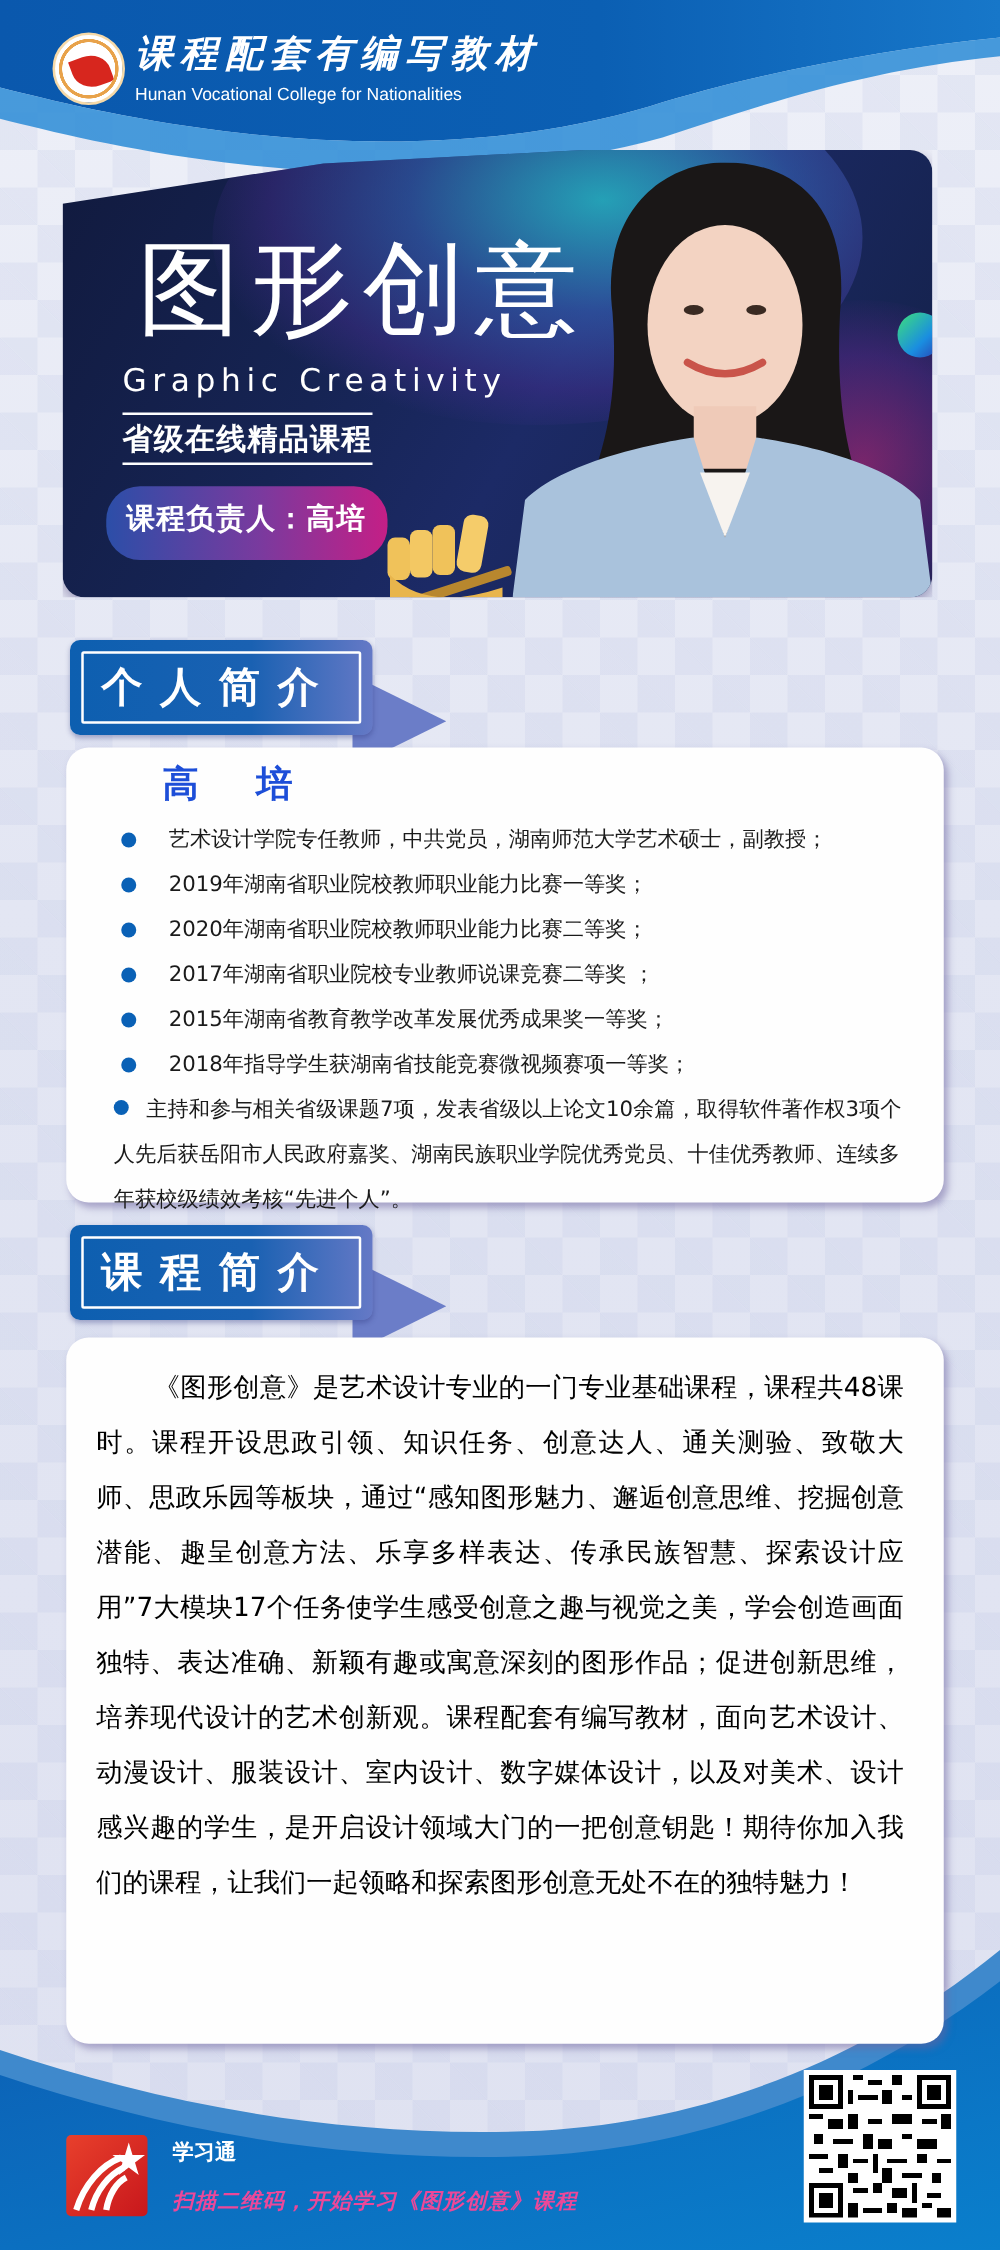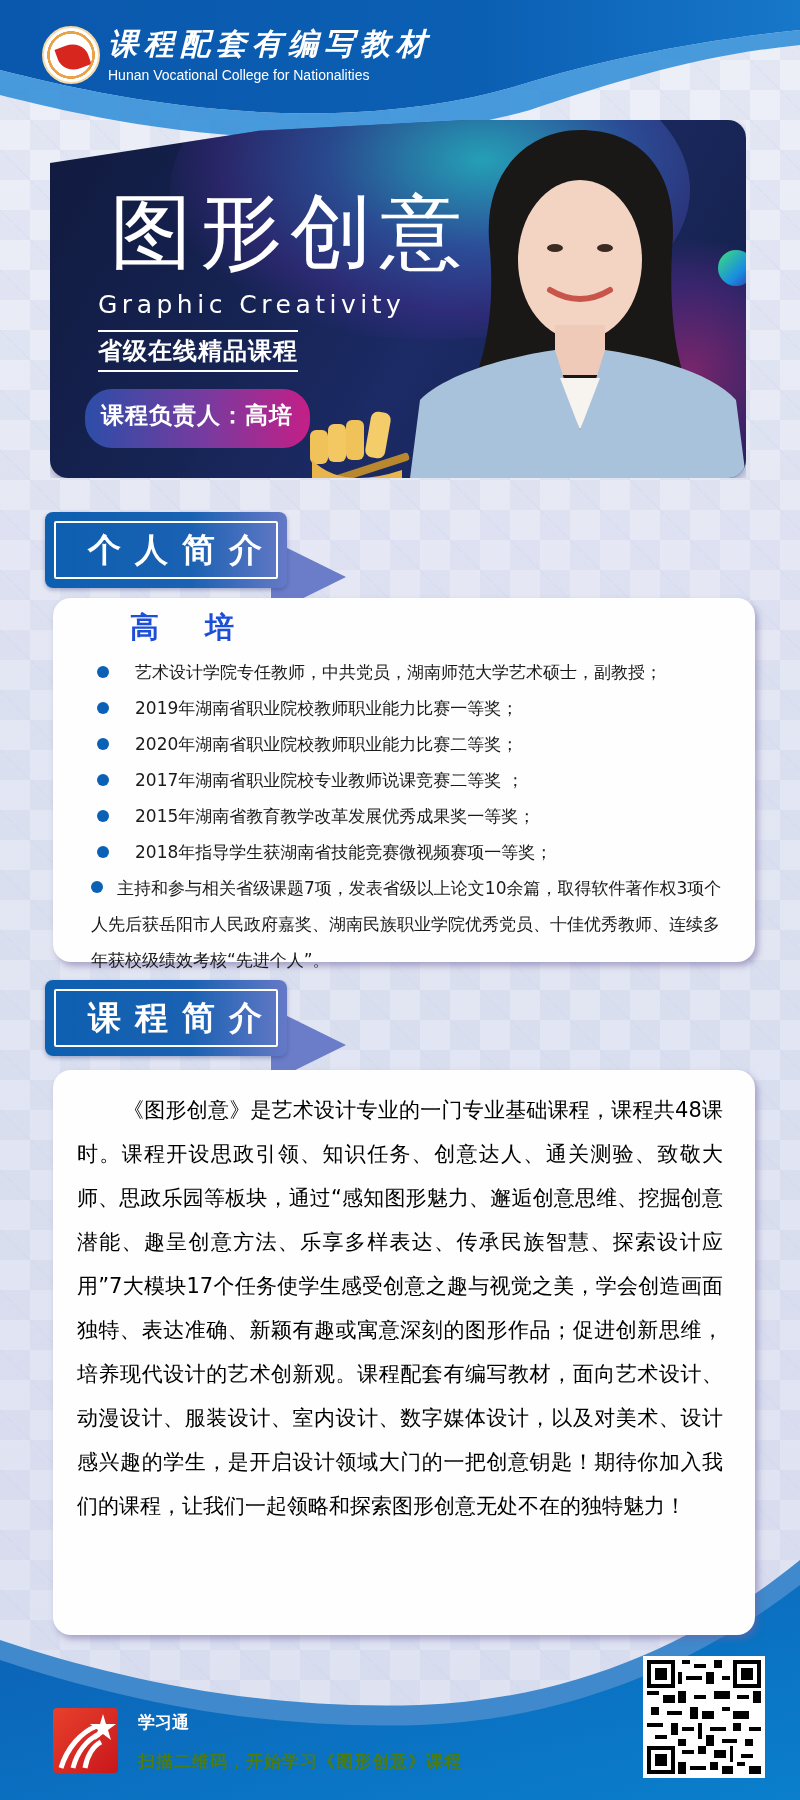--- a/index.html
+++ b/index.html
@@ -52,21 +52,21 @@
   .banner-title { position: absolute; left: 44px; top: 64px; color: #fff; font-family: "DejaVu Serif", "Liberation Serif", serif; font-size: 82px; letter-spacing: 8px; line-height: 96px; font-weight: normal; margin-left: 16px; }
   .banner-subtitle { position: absolute; left: 48px; top: 170px; color: #fff; font-family: "DejaVu Sans", sans-serif; font-size: 25px; letter-spacing: 4.5px; line-height: 30px; }
   .banner-tag { position: absolute; left: 48px; top: 210px; color: #fff; font-size: 24px; font-weight: bold; line-height: 28px; padding: 5px 0; border-top: 2px solid #fff; border-bottom: 2px solid #fff; letter-spacing: 1px; }
   .banner-pill { position: absolute; left: 35px; top: 269px; height: 59px; width: 225px; border-radius: 27px;
     background: linear-gradient(90deg, #2c4ea8 0%, #7a3a9e 55%, #c41f86 100%);
     color: #fff; font-size: 23px; font-weight: bold; line-height: 53px; padding-left: 16px; letter-spacing: 1px; }
   .banner-hand { position: absolute; left: 232px; top: 290px; width: 130px; height: 80px; }
   .portrait { position: absolute; left: 360px; top: 10px; width: 336px; height: 348px; }
 
   
-  .section-label { position: absolute; left: 45px; width: 242px; height: 76px; text-align: right; }
+  .section-label { position: absolute; left: 56px; width: 242px; height: 76px; }
   .section-label .box {
     position: absolute; left: 0; top: 0; width: 242px; height: 76px; border-radius: 8px;
     background: linear-gradient(90deg, #0d5fb0 0%, #1a61b2 60%, #6579c6 100%);
     box-shadow: 0 2px 4px rgba(40,50,120,0.35);
   }
   .section-label .inner {
     position: absolute; left: 9px; top: 9px; width: 224px; height: 58px;
     border: 2px solid #ffffff; border-radius: 2px;
     color: #fff; font-size: 33px; font-weight: bold; letter-spacing: 14px;
     line-height: 54px; padding-left: 14px;
@@ -88,21 +88,21 @@
   .profile-long .dot { display: inline-block; width: 12px; height: 12px; border-radius: 50%; background: #0a61b6; margin-left: 0; margin-right: 14px; vertical-align: 1px; }
 
   .card-course { top: 1070px; height: 565px; }
   .course-text { position: absolute; left: 24px; top: 18px; width: 646px; font-size: 21px; line-height: 44px; color: #000000; text-indent: 46px; text-align: justify; }
 
   
   .footer-wave { position: absolute; left: 0; top: 1540px; width: 800px; height: 260px; }
   .app-logo { position: absolute; left: 53px; top: 1708px; width: 65px; height: 65px; border-radius: 4px;
     background: linear-gradient(135deg, #e8402c, #c8171c); overflow: hidden; }
   .app-name { position: absolute; left: 138px; top: 1710px; color: #fff; font-size: 17px; font-weight: bold; line-height: 24px; }
-  .app-cta { position: absolute; left: 138px; top: 1749px; color: #4d7c0f; font-size: 17px; font-weight: bold; line-height: 24px; letter-spacing: 1px; }
+  .app-cta { position: absolute; left: 138px; top: 1749px; color: #ec4899; font-size: 17px; font-weight: bold; line-height: 24px; letter-spacing: 1px; font-style: italic; }
   .qr-code { position: absolute; left: 643px; top: 1656px; width: 122px; height: 122px; background: #fff; padding: 4px; }
 </style>
 </head>
 <body>
 
 <div class="bg-pattern"></div>
 
 <svg class="header-wave" viewBox="0 0 800 230" preserveAspectRatio="none">
   <defs>
     <linearGradient id="hg" x1="0" y1="0" x2="1" y2="0">

